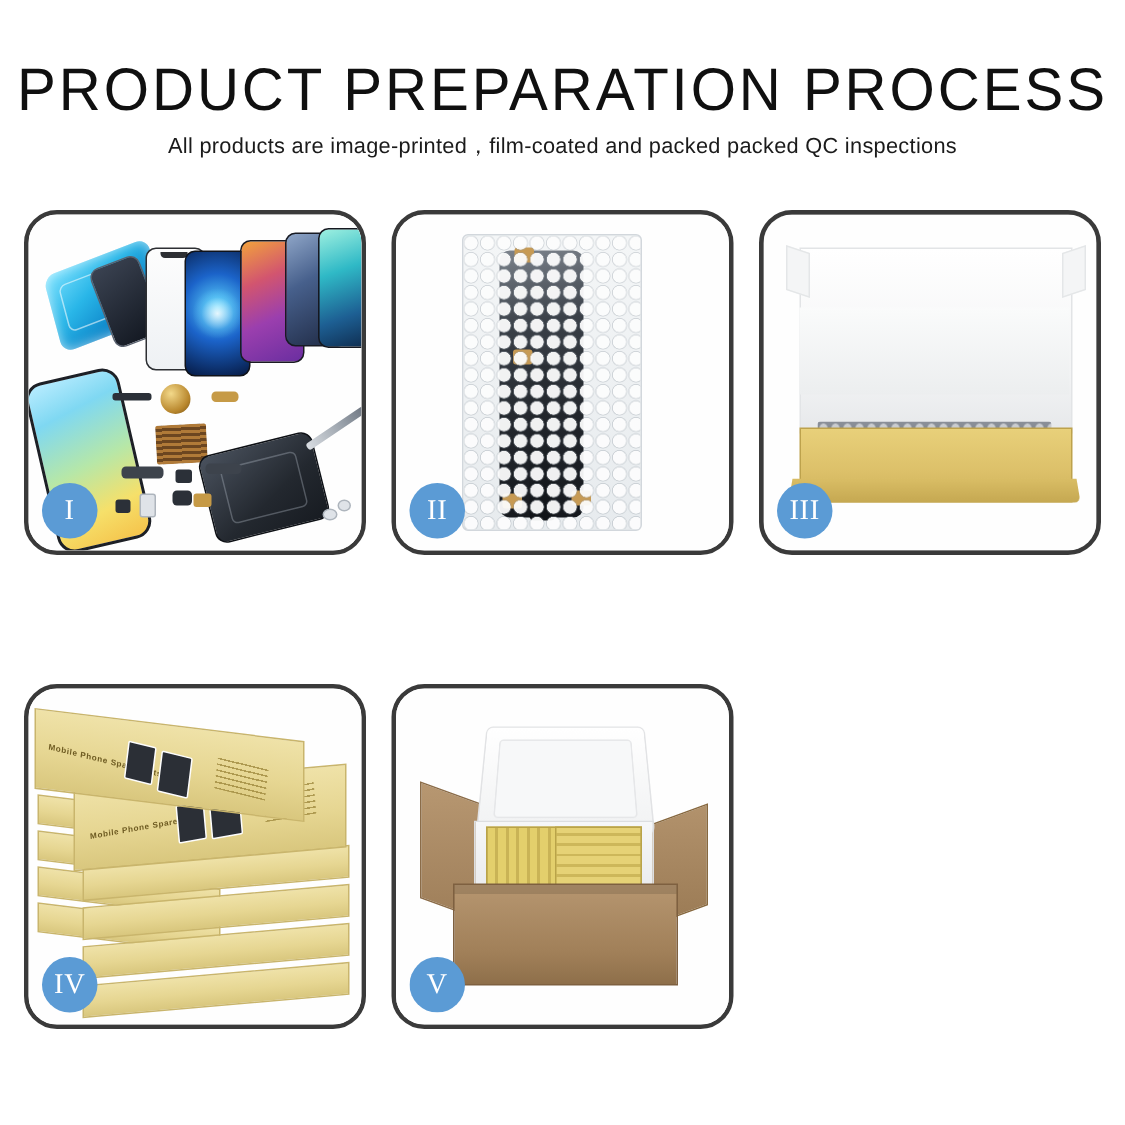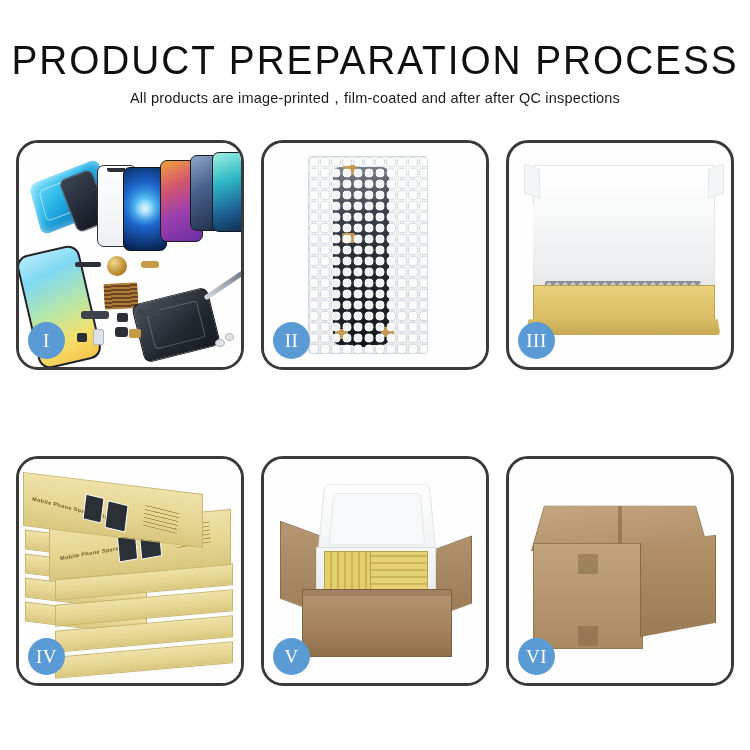--- a/index.html
+++ b/index.html
@@ -297,21 +297,21 @@
   }
   .tab{position:absolute;width:20px;height:20px;background:rgba(120,95,62,.45);border-radius:1px;}
 </style>
 </head>
 <body>
 
 <div class="page">
 
   <div class="header">
     <div class="title">PRODUCT PREPARATION PROCESS</div>
-    <div class="subtitle">All products are image-printed，film-coated and after after QC inspections</div>
+    <div class="subtitle">All products are image-printed，film-coated and packed packed QC inspections</div>
   </div>
 
   <div class="grid">
 
     <div class="panel p1">
       <div class="scene">
         <div class="film"></div>
         <div class="filmphone"></div>
         <div class="glass"></div>
         <div class="ph ph-a"></div>
@@ -404,26 +404,15 @@
         <div class="flapR"></div>
         <div class="foamlid"></div>
         <div class="foambox"></div>
         <div class="inner"></div>
         <div class="inner2"></div>
         <div class="cartonbody"></div>
       </div>
       <div class="badge">V</div>
     </div>
 
-    <div class="panel p6">
-      <div class="scene">
-        <div class="ctop"></div>
-        <div class="cfront">
-          <div class="tab" style="left:44px;top:10px;"></div>
-          <div class="tab" style="left:44px;top:82px;"></div>
-        </div>
-        <div class="cside"></div>
-      </div>
-      <div class="badge">VI</div>
-    </div>
 
   </div>
 </div>
 
 </body></html>

